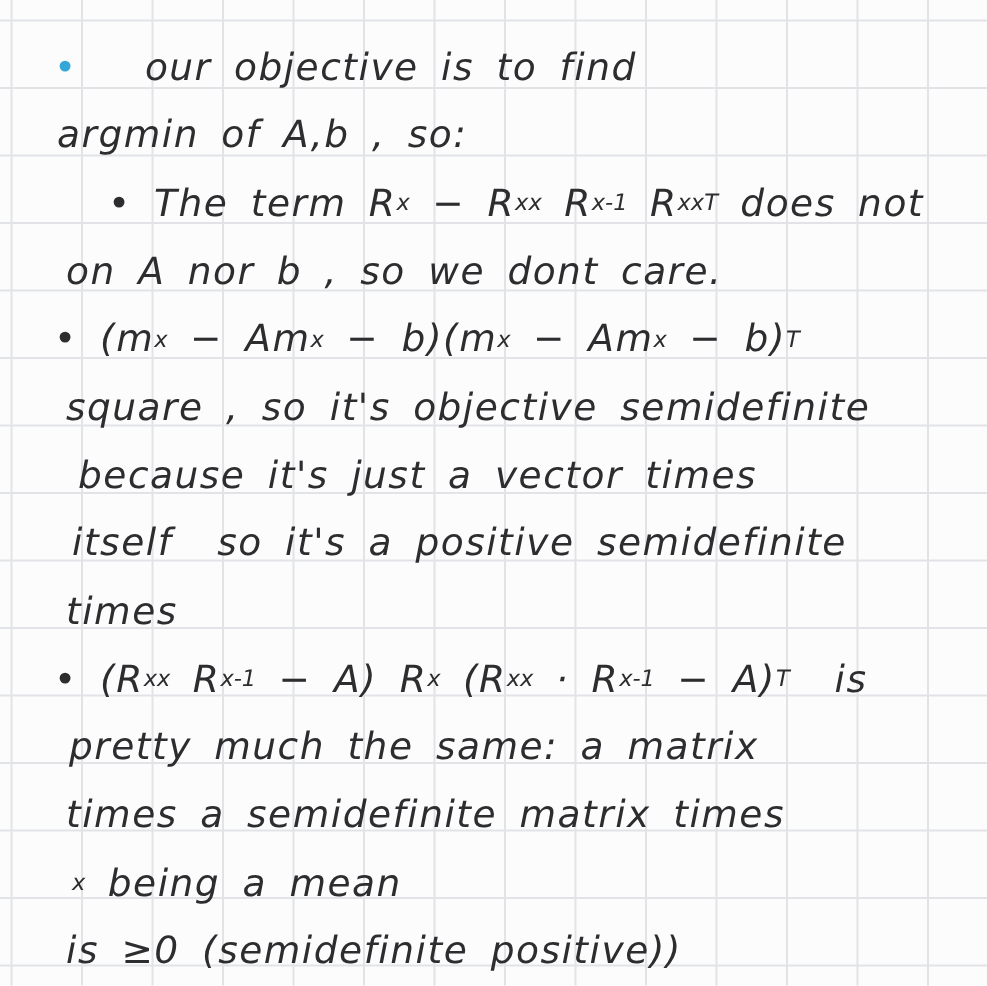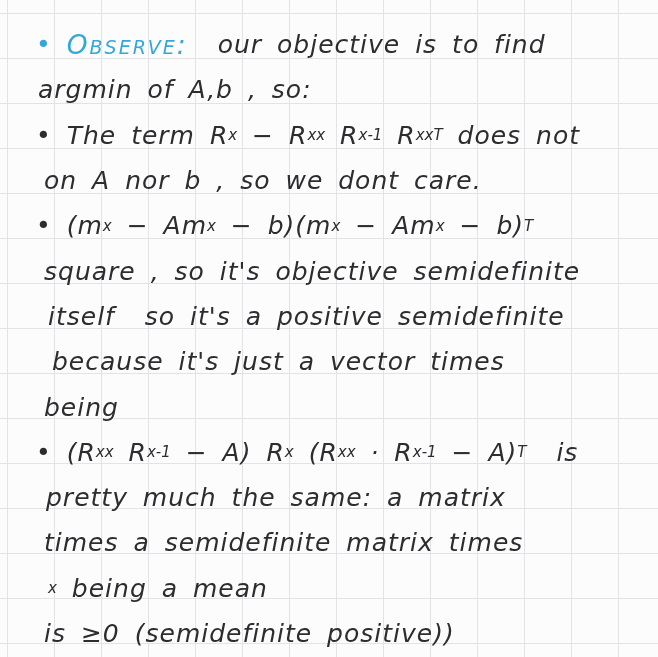--- a/index.html
+++ b/index.html
@@ -51,27 +51,27 @@
   .sup{
     font-size:0.60em;
     vertical-align:0.62em;
     letter-spacing:0;
   }
 </style>
 </head>
 <body>
 
 <div class="note" id="note">
-    <div class="line" style="padding-left: 0px;"><span class="seg accent">• </span><span class="seg accent smallcaps">Observe:</span><span class="seg">  our objective is to find</span></div>
+    <div class="line" style="padding-left: 0px;"><span class="seg accent">• </span><span class="seg">  our objective is to find</span></div>
     <div class="line" style="padding-left: 2px; text-align: center;"><span class="seg">argmin of A,b , so:</span></div>
-    <div class="line" style="padding-left: 0px;"><span class="seg">• The term R</span><span class="seg sub">x</span><span class="seg"> − R</span><span class="seg sub">xx</span><span class="seg"> R</span><span class="seg sub">x</span><span class="seg sup">-1</span><span class="seg"> R</span><span class="seg sub">xx</span><span class="seg sup">T</span><span class="seg"> does not</span></div>
+    <div class="line" style="padding-left: 0px; margin-left: 36px;"><span class="seg">• The term R</span><span class="seg sub">x</span><span class="seg"> − R</span><span class="seg sub">xx</span><span class="seg"> R</span><span class="seg sub">x</span><span class="seg sup">-1</span><span class="seg"> R</span><span class="seg sub">xx</span><span class="seg sup">T</span><span class="seg"> does not</span></div>
     <div class="line" style="padding-left: 8px;"><span class="seg">on A nor b , so we dont care.</span></div>
     <div class="line" style="padding-left: 0px;"><span class="seg">• (m</span><span class="seg sub">x</span><span class="seg"> − Am</span><span class="seg sub">x</span><span class="seg"> − b)(m</span><span class="seg sub">x</span><span class="seg"> − Am</span><span class="seg sub">x</span><span class="seg"> − b)</span><span class="seg sup">T</span></div>
     <div class="line" style="padding-left: 8px;"><span class="seg">square , so it's objective semidefinite</span></div>
+    <div class="line" style="padding-left: 16px;"><span class="seg">because it's just a vector times</span></div>
     <div class="line" style="padding-left: 12px;"><span class="seg">itself  so it's a positive semidefinite</span></div>
-    <div class="line" style="padding-left: 16px;"><span class="seg">because it's just a vector times</span></div>
-    <div class="line" style="padding-left: 8px;"><span class="seg">being</span></div>
+    <div class="line" style="padding-left: 8px;"><span class="seg">times</span></div>
     <div class="line" style="padding-left: 0px;"><span class="seg">• (R</span><span class="seg sub">xx</span><span class="seg"> R</span><span class="seg sub">x</span><span class="seg sup">-1</span><span class="seg"> − A) R</span><span class="seg sub">x</span><span class="seg"> (R</span><span class="seg sub">xx</span><span class="seg"> · R</span><span class="seg sub">x</span><span class="seg sup">-1</span><span class="seg"> − A)</span><span class="seg sup">T</span><span class="seg">  is</span></div>
     <div class="line" style="padding-left: 10px;"><span class="seg">pretty much the same: a matrix</span></div>
     <div class="line" style="padding-left: 8px; text-align: right;"><span class="seg">times a semidefinite matrix times</span></div>
     <div class="line" style="padding-left: 12px;"><span class="seg sub">x</span><span class="seg"> being a mean</span></div>
     <div class="line" style="padding-left: 8px; align-items: center;"><span class="seg">is ≥0 (semidefinite positive))</span></div>
   </div>
 
 </body></html>

